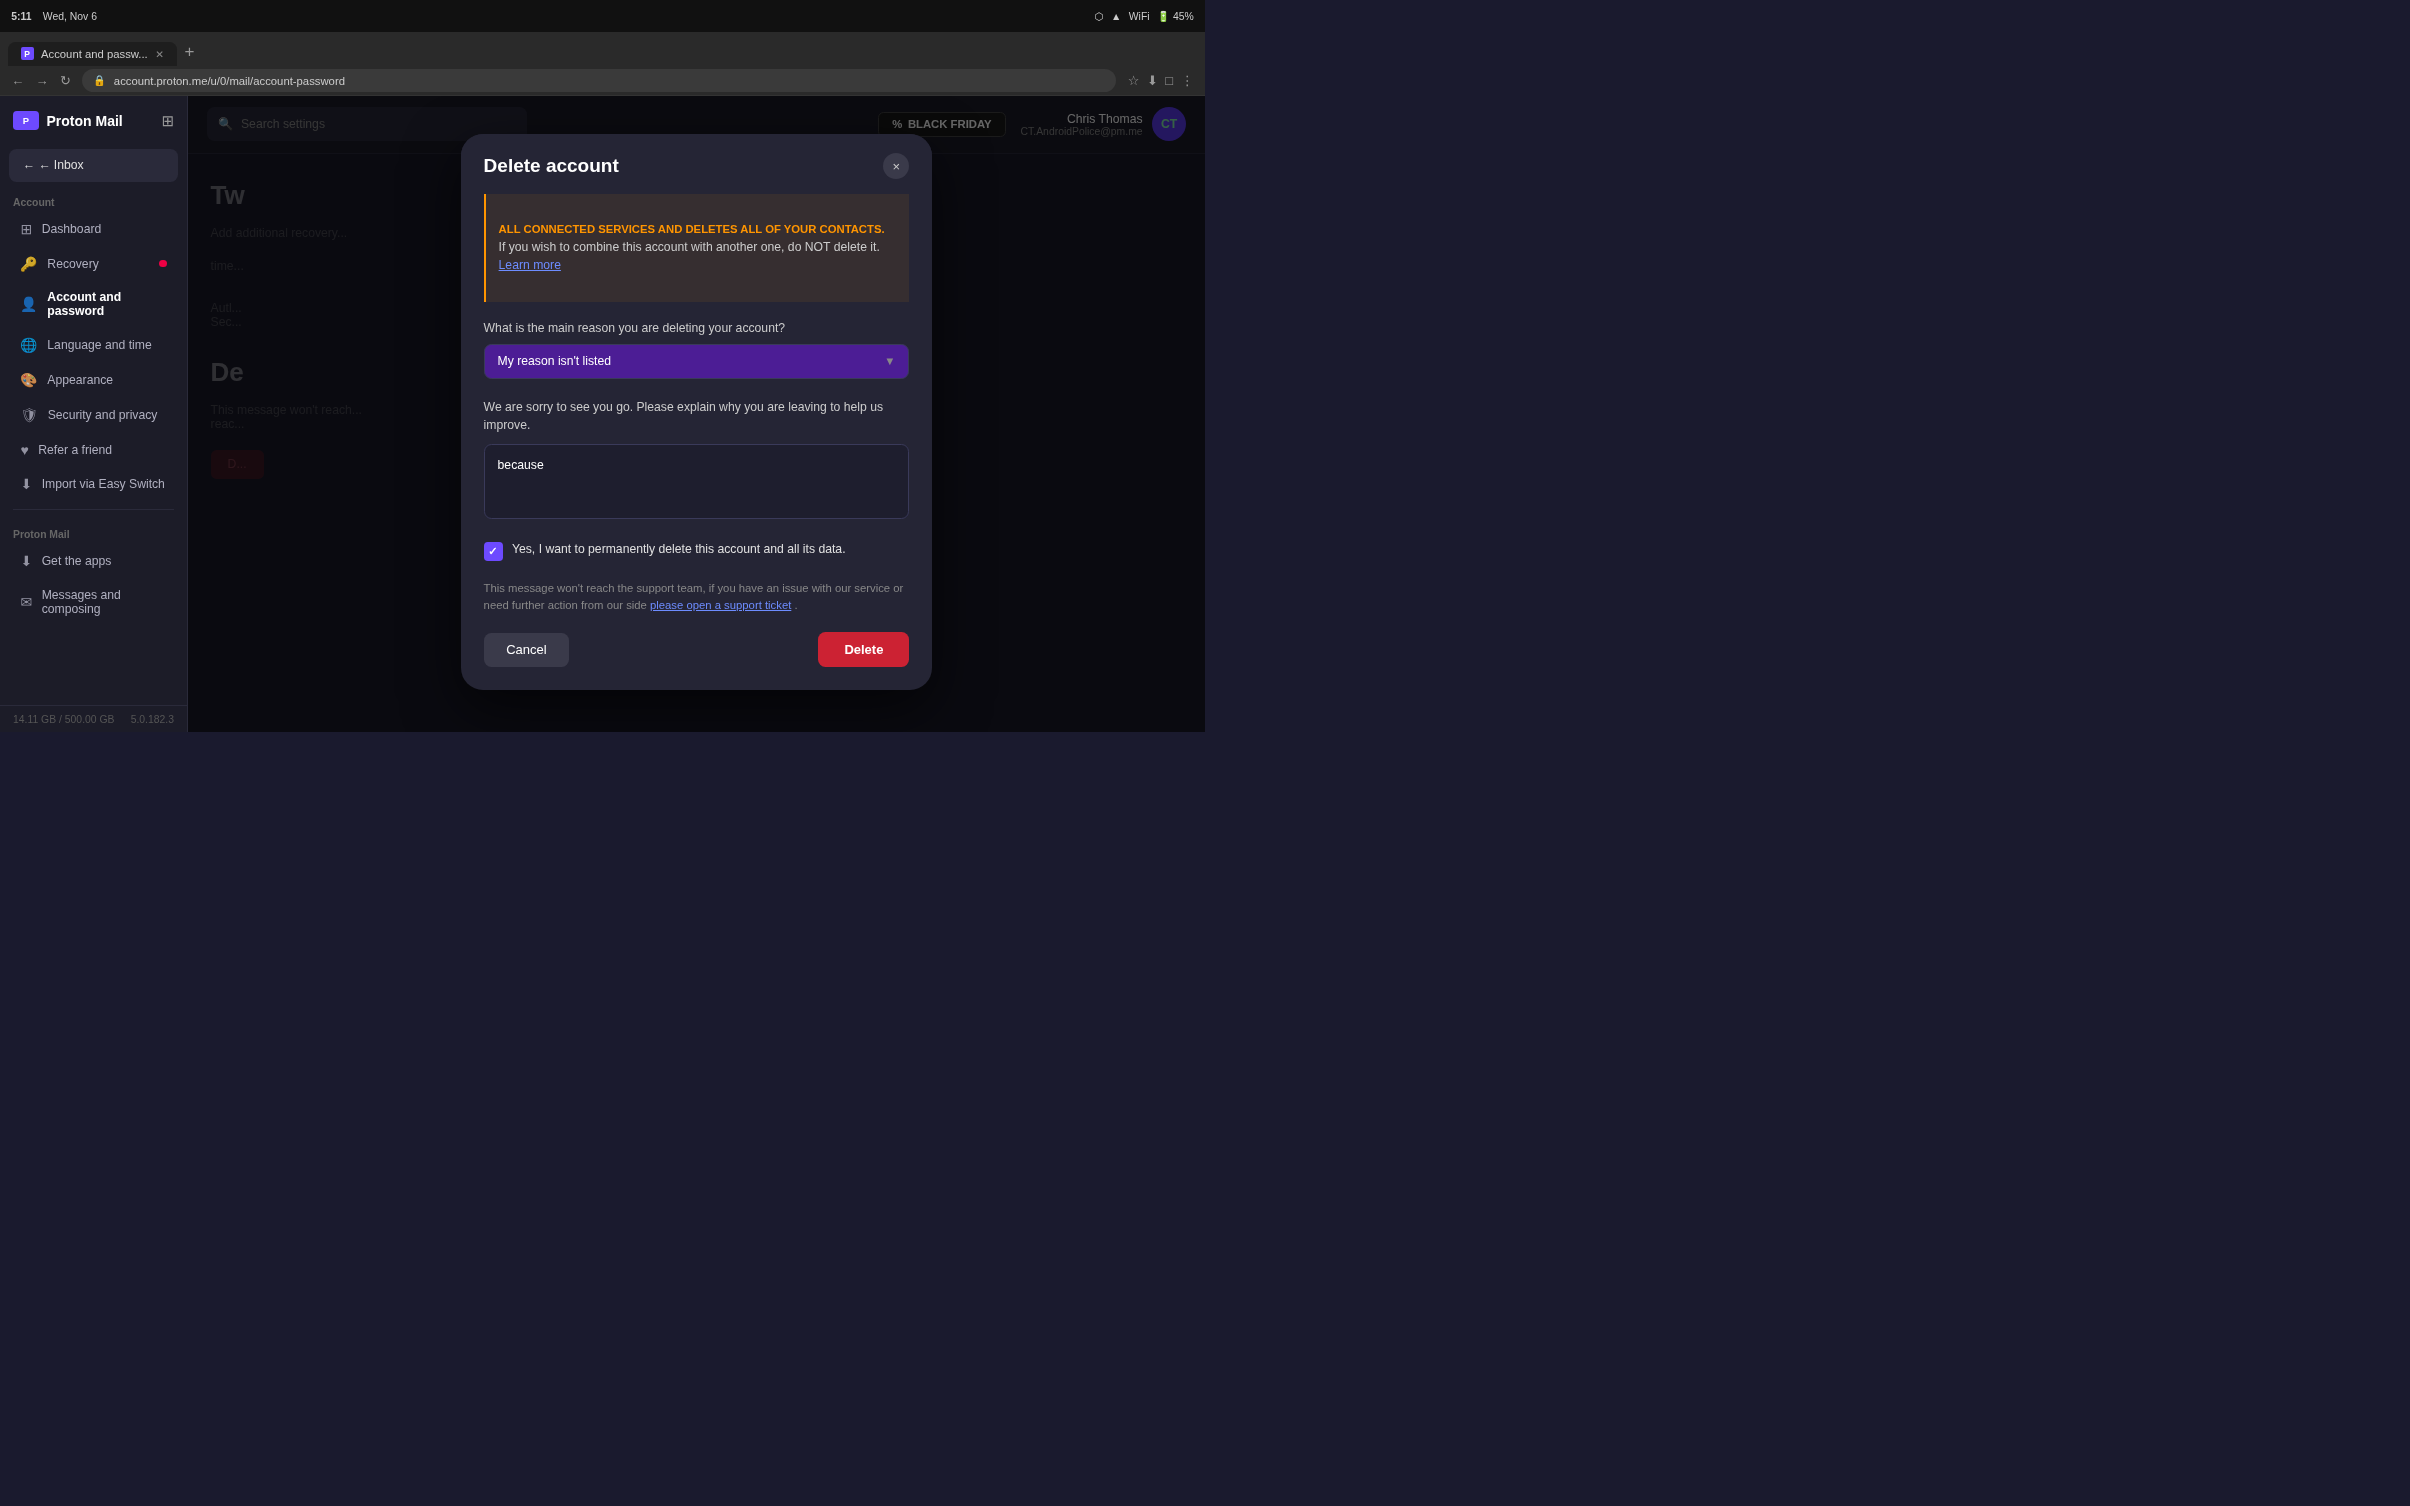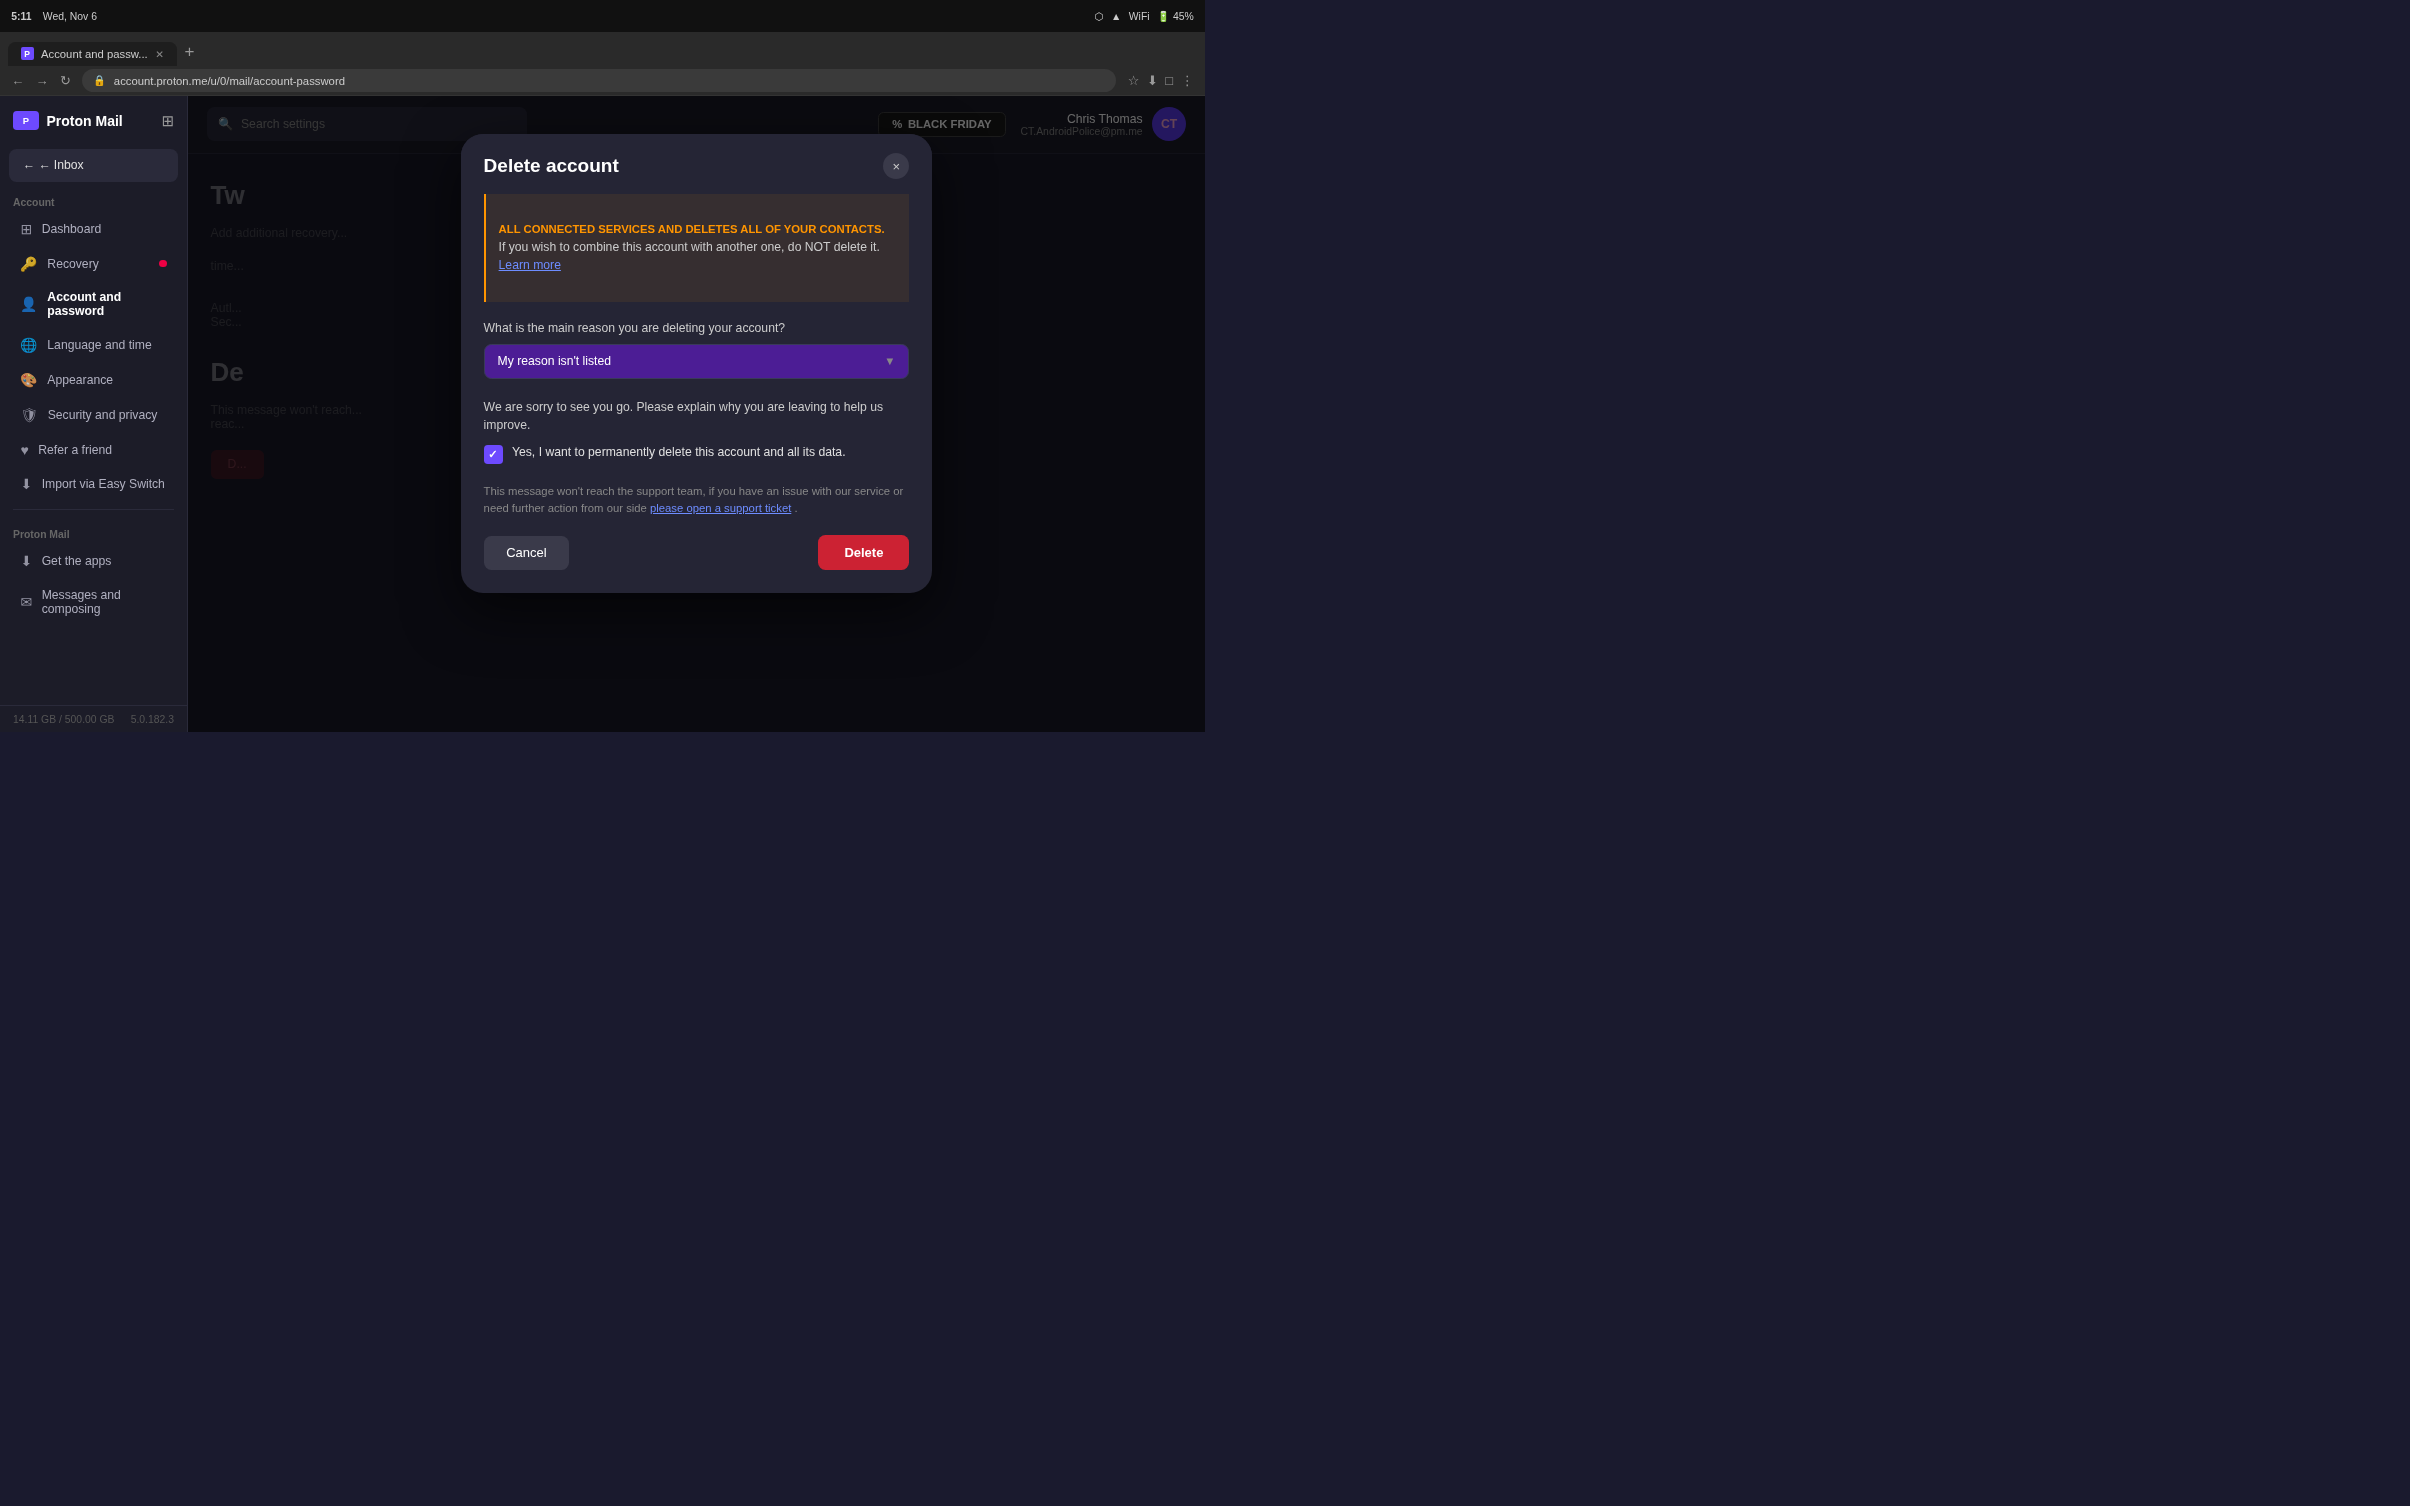--- a/index.html
+++ b/index.html
@@ -243,21 +243,21 @@
       gap: 9.4px;
     }
     .user-text { text-align: right; }
     .user-name { font-size: 12.2px; color: #fff; font-weight: 500; }
     .user-email { font-size: 10.4px; color: #888; }
     .user-avatar {
       width: 34px; height: 34px;
       background: #5a3aee;
       border-radius: 50%;
       display: flex; align-items: center; justify-content: center;
-      font-size: 12.2px; font-weight: 700; color: #f9a8d4;
+      font-size: 12.2px; font-weight: 700; color: #86efac;
     }
 
     
     .page-content {
       padding: 19px 22.6px;
       opacity: 0.4;
     }
     .page-section-title {
       font-size: 26px;
       font-weight: 700;
@@ -594,20 +594,21 @@
             <span class="warning-link">Learn more</span>
           </div>
 
           <div class="form-label">What is the main reason you are deleting your account?</div>
           <div class="dropdown-select">
             <span>My reason isn't listed</span>
             <span class="dropdown-arrow">▼</span>
           </div>
 
           <div class="form-section-label">We are sorry to see you go. Please explain why you are leaving to help us improve.</div>
+          <textarea class="textarea-field" style="">because</textarea>
 
           <div class="checkbox-row">
             <div class="checkbox-box">
               <span class="checkbox-check">✓</span>
             </div>
             <span class="checkbox-label">Yes, I want to permanently delete this account and all its data.</span>
           </div>
 
           <div class="support-note">
             <span>This message won't reach the support team, if you have an issue with our service or need further action from our side </span>

